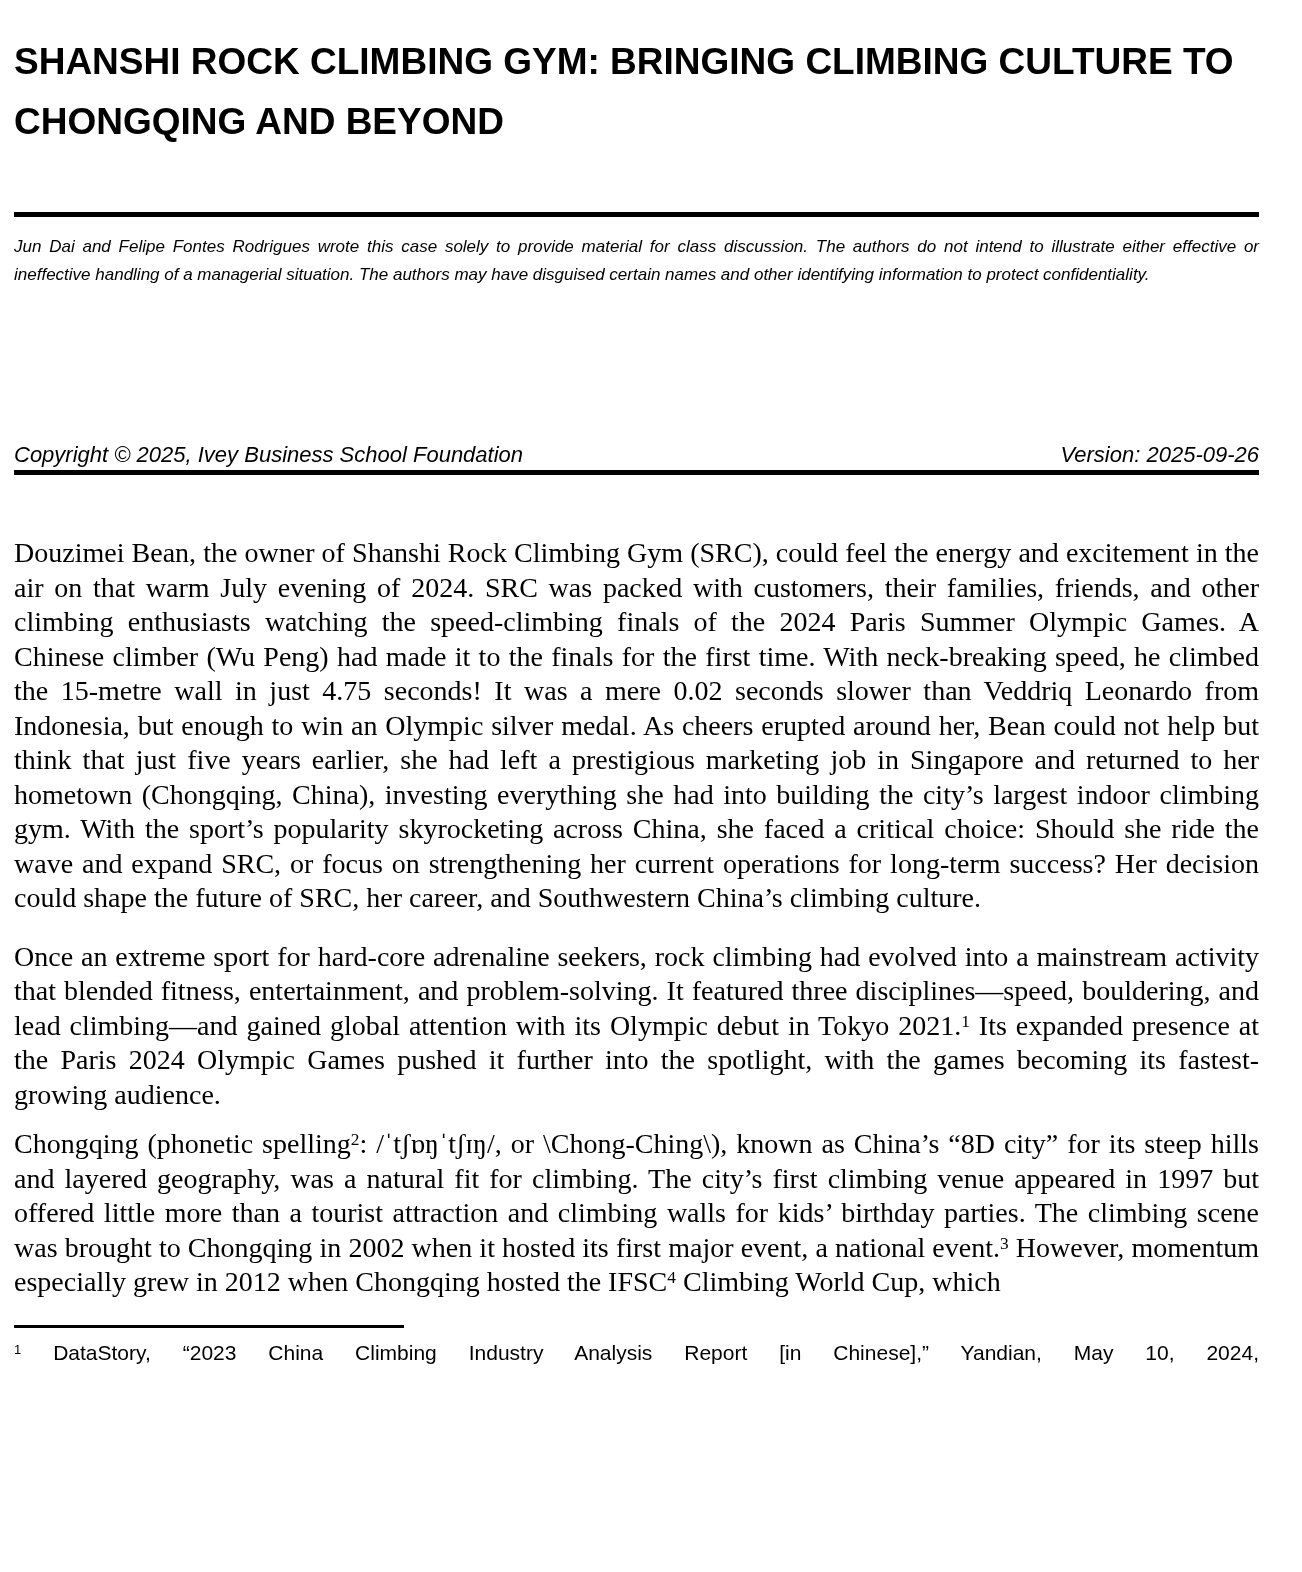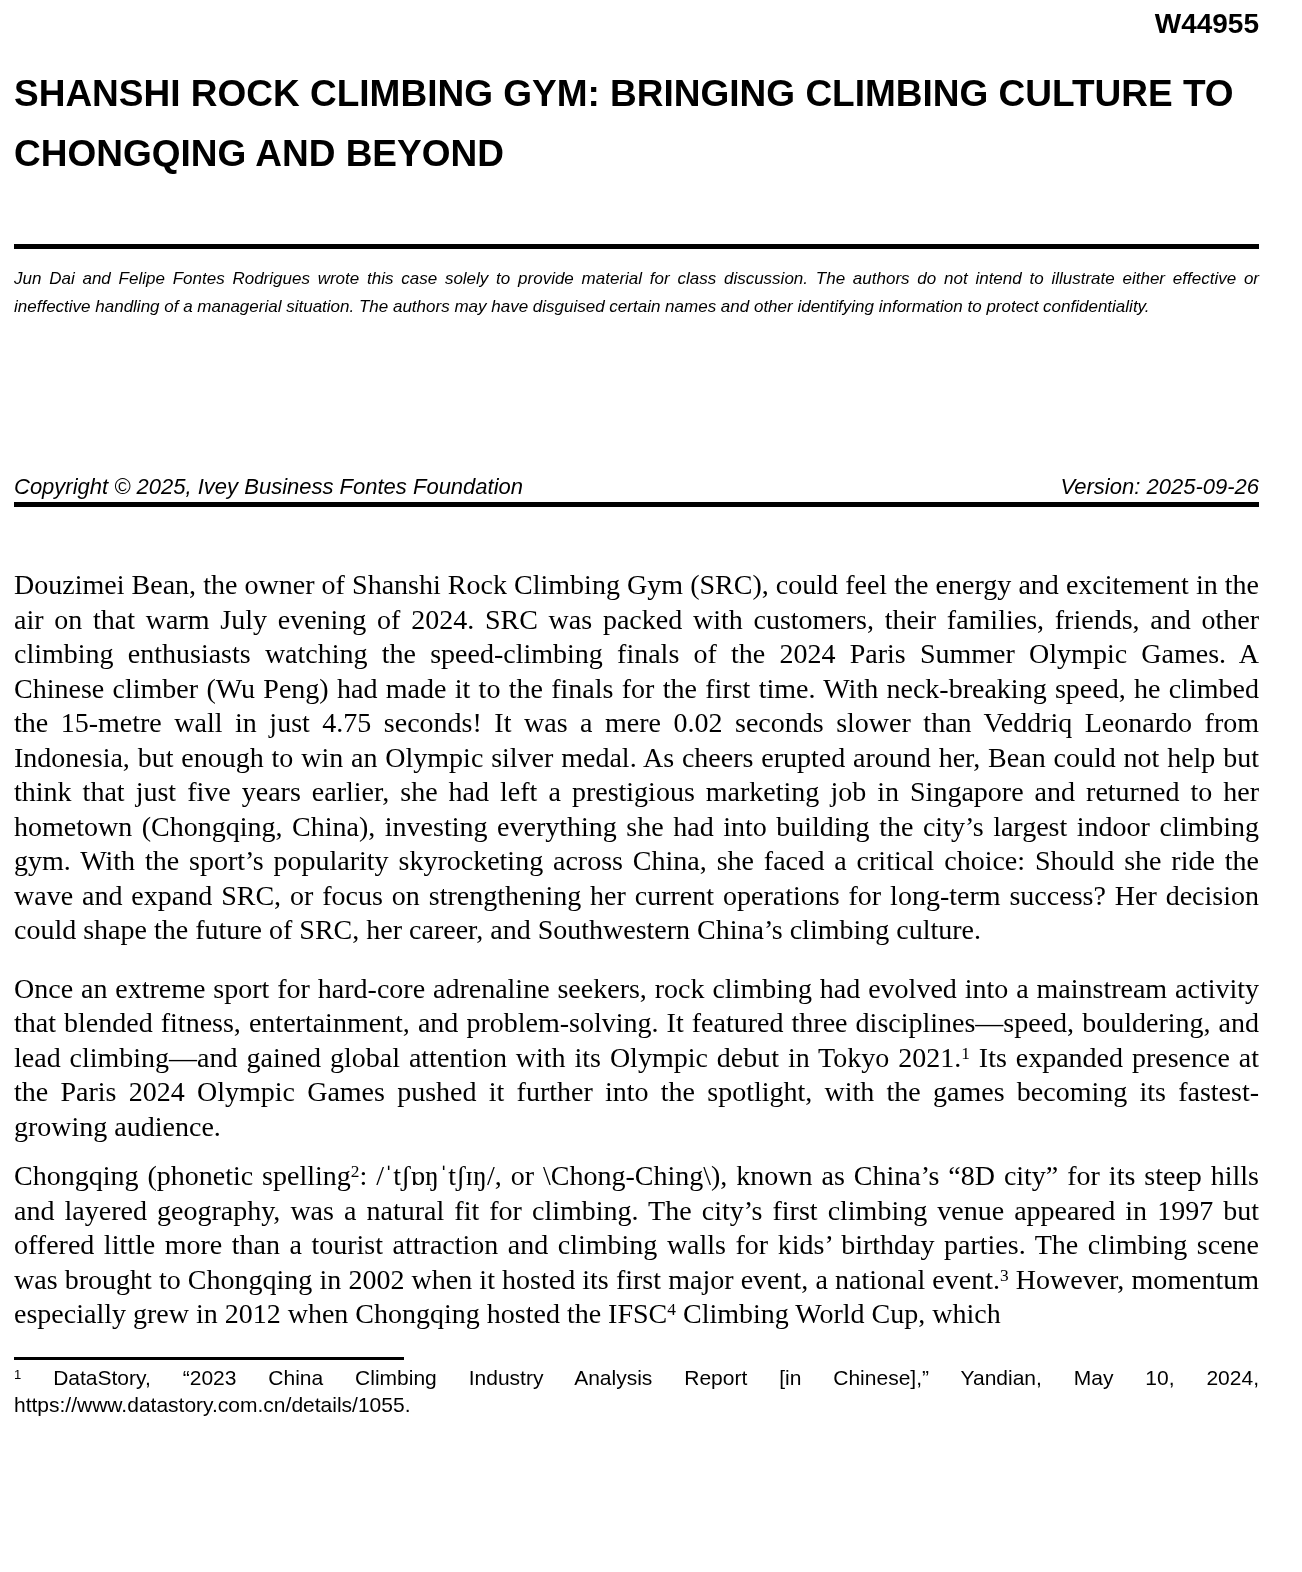--- a/index.html
+++ b/index.html
@@ -83,60 +83,58 @@
   .footnote-divider {
     width: 390px;
     height: 3px;
     background: #000000;
     margin-top: 25px;
   }
   .footnotes {
     font-family: "Liberation Sans", sans-serif;
     font-size: 21px;
     line-height: 27px;
-    margin-top: 4px;
+    margin-top: 11px;
   }
   .fn-line-justified {
     display: block;
     text-align: justify;
     text-align-last: justify;
   }
   .fn-line { display: block; }
   .footnotes p { margin: 0; }
 </style>
 </head>
 <body>
 
 <div class="page">
 
-  <div class="doc-number">W44955</div>
 
   <h1 class="case-title">SHANSHI ROCK CLIMBING GYM: BRINGING CLIMBING CULTURE TO CHONGQING AND BEYOND</h1>
 
   <div class="rule-thick"></div>
 
   <p class="disclaimer">Jun Dai and Felipe Fontes Rodrigues wrote this case solely to provide material for class discussion. The authors do not intend to illustrate either effective or ineffective handling of a managerial situation. The authors may have disguised certain names and other identifying information to protect confidentiality.</p>
 
   <div class="copyright-row">
-    <span>Copyright © 2025, Ivey Business Fontes Foundation</span>
+    <span>Copyright © 2025, Ivey Business School Foundation</span>
     <span>Version: 2025-09-26</span>
   </div>
 
   <div class="rule-thick copyright-rule"></div>
 
   <p class="body-para para-intro">Douzimei Bean, the owner of Shanshi Rock Climbing Gym (SRC), could feel the energy and excitement in the air on that warm July evening of 2024. SRC was packed with customers, their families, friends, and other climbing enthusiasts watching the speed-climbing finals of the 2024 Paris Summer Olympic Games. A Chinese climber (Wu Peng) had made it to the finals for the first time. With neck-breaking speed, he climbed the 15-metre wall in just 4.75 seconds! It was a mere 0.02 seconds slower than Veddriq Leonardo from Indonesia, but enough to win an Olympic silver medal. As cheers erupted around her, Bean could not help but think that just five years earlier, she had left a prestigious marketing job in Singapore and returned to her hometown (Chongqing, China), investing everything she had into building the city’s largest indoor climbing gym. With the sport’s popularity skyrocketing across China, she faced a critical choice: Should she ride the wave and expand SRC, or focus on strengthening her current operations for long-term success? Her decision could shape the future of SRC, her career, and Southwestern China’s climbing culture.</p>
 
 
   <p class="body-para para-2"><span>Once an extreme sport for hard-core adrenaline seekers, rock climbing had evolved into a mainstream activity that blended fitness, entertainment, and problem-solving. It featured three disciplines—speed, bouldering, and lead climbing—and gained global attention with its Olympic debut in Tokyo 2021.</span><sup class="fn-ref">1</sup><span> Its expanded presence at the Paris 2024 Olympic Games pushed it further into the spotlight, with the games becoming its fastest-growing audience.</span></p>
 
   <p class="body-para para-3"><span>Chongqing (phonetic spelling</span><sup class="fn-ref">2</sup><span>: /ˈtʃɒŋˈtʃɪŋ/, or \Chong-Ching\), known as China’s “8D city” for its steep hills and layered geography, was a natural fit for climbing. The city’s first climbing venue appeared in 1997 but offered little more than a tourist attraction and climbing walls for kids’ birthday parties. The climbing scene was brought to Chongqing in 2002 when it hosted its first major event, a national event.</span><sup class="fn-ref">3</sup><span> However, momentum especially grew in 2012 when Chongqing hosted the IFSC</span><sup class="fn-ref">4</sup><span> Climbing World Cup, which</span></p>
 
   <div class="footnote-divider"></div>
 
   <div class="footnotes">
     <p>
         <span class="fn-line-justified"><sup class="fn-ref">1</sup><span> DataStory, “2023 China Climbing Industry Analysis Report [in Chinese],” Yandian, May 10, 2024,</span></span>
-        <span class="fn-line">https://www.datastory.com.cn/details/1055.</span>
       </p>
     <p></p>
   </div>
 
 </div>
 
 </body></html>

